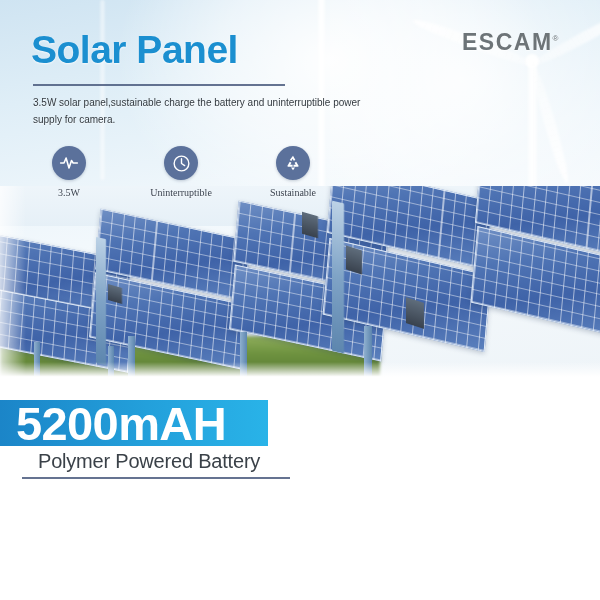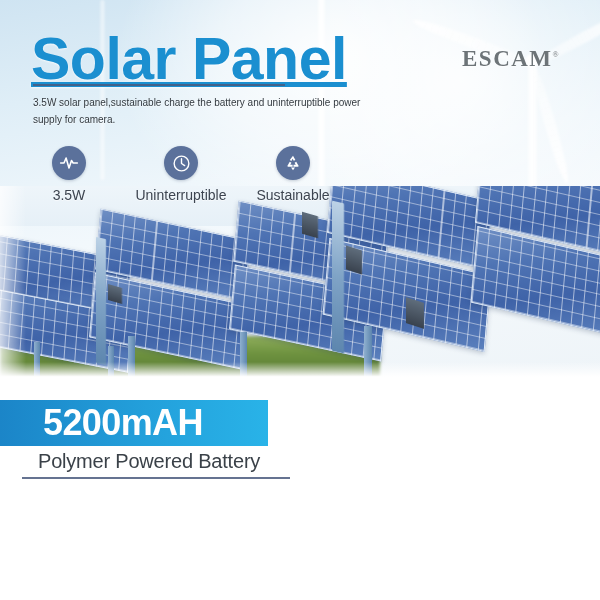--- a/index.html
+++ b/index.html
@@ -91,25 +91,24 @@
     background:linear-gradient(180deg,rgba(255,255,255,0),#ffffff 92%);
   }
   .array-fade-left {
     position:absolute; left:0; top:0; width:26px; height:192px;
     background:linear-gradient(90deg,rgba(255,255,255,.75),rgba(255,255,255,0));
   }
 
   
   .hero-title {
     position:absolute; left:31px; top:30px;
-    font-size:59px; font-weight:bold; letter-spacing:-.5px;
+    font-size:39px; font-weight:bold; letter-spacing:-.5px;
     color:#1b8fd0;
     text-shadow:0 1px 2px rgba(255,255,255,.75);
     line-height:1;
-    text-decoration:underline;
   }
   .hero-rule {
     position:absolute; left:33px; top:84px; width:252px; height:2px;
     background:#4a5a7e; opacity:.85;
   }
   .hero-sub {
     position:absolute; left:33px; top:95px; width:330px;
     font-size:10px; line-height:16.5px; color:#333a40;
     text-shadow:0 1px 1px rgba(255,255,255,.65);
   }
@@ -117,55 +116,56 @@
   
   .features { position:absolute; left:33px; top:146px; display:flex; gap:40px; }
   .feature { width:72px; display:flex; flex-direction:column; align-items:center; }
   .feat-circle {
     width:34px; height:34px; border-radius:50%;
     background:#5b719b;
     display:flex; align-items:center; justify-content:center;
     box-shadow:0 1px 3px rgba(40,60,90,.25);
   }
   .feat-label {
-    margin-top:7px; font-size:14px; color:#3c4450; white-space:nowrap;
+    margin-top:7px; font-size:10px; color:#3c4450; white-space:nowrap;
     text-shadow:0 1px 1px rgba(255,255,255,.7);
+    font-family:Liberation Serif, serif;
   }
   .feature:nth-child(1) .feat-label { margin-left:0; }
 
   
   .batt-sec { position:absolute; left:0; top:378px; width:600px; height:222px; background:#fff; }
 
   .batt-banner {
     position:absolute; left:0; top:22px; width:268px; height:46px;
     background:linear-gradient(90deg,#1b85c8 0%,#23a0db 55%,#29b3e8 100%);
     display:flex; align-items:center;
   }
   .batt-banner-text {
-    color:#fff; font-size:36px; font-weight:bold; letter-spacing:-.6px;
-    margin-left:43px; line-height:1;
+    color:#fff; font-size:47px; font-weight:bold; letter-spacing:-.6px;
+    margin-left:16px; line-height:1;
   }
   .batt-sub {
     position:absolute; left:38px; top:72px;
     font-size:20px; color:#3a4148; letter-spacing:-.2px;
   }
   .batt-rule {
     position:absolute; left:22px; top:99px; width:268px; height:2px;
     background:#4a5a7e; opacity:.85;
   }
   .batt-body {
     position:absolute; left:38px; top:113px; width:300px;
     font-size:12.5px; line-height:20px; color:#3a4148;
   }
 
   
   .escam {
-    position:absolute; left:462px; top:46px;
+    position:absolute; left:462px; top:29px;
     font-size:23px; font-weight:bold; letter-spacing:1.5px;
-    color:#6d7478; font-family:Liberation Serif, serif;
+    color:#6d7478; font-family:Liberation Sans, sans-serif;
     text-shadow:0 1px 1px rgba(255,255,255,.6);
   }
   .escam-r {
     font-size:8px; vertical-align:super; letter-spacing:0; font-weight:normal;
   }
 </style>
 </head>
 <body>
 
 <section class="hero">

